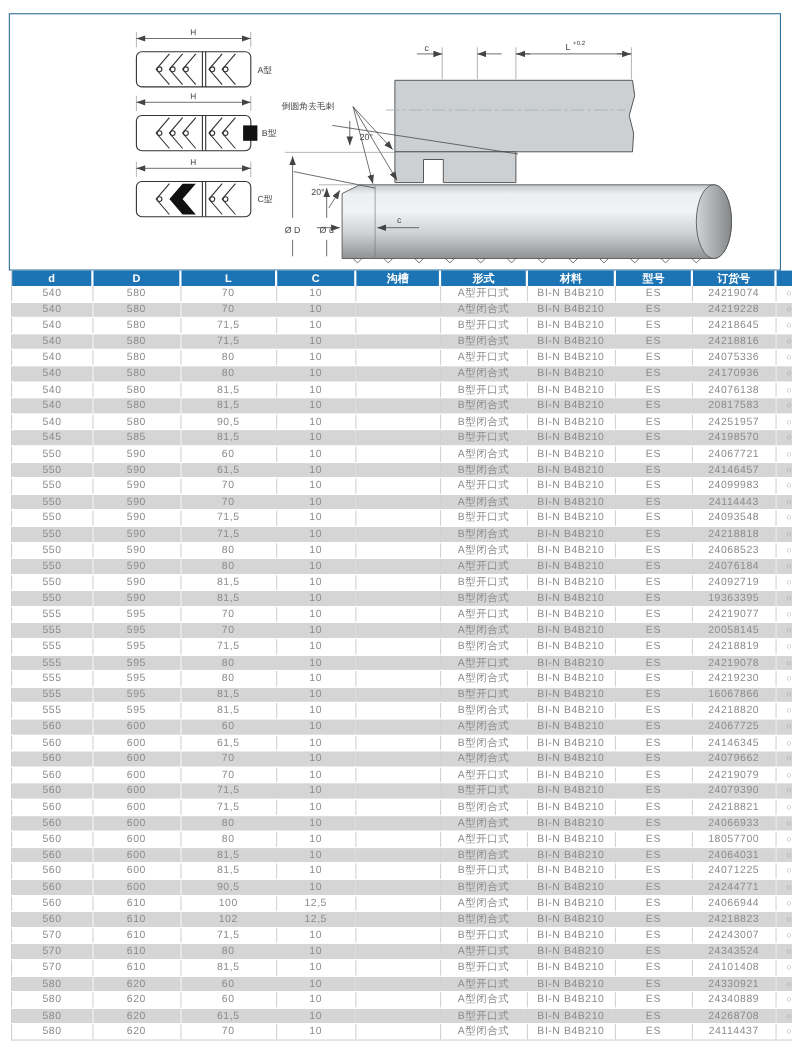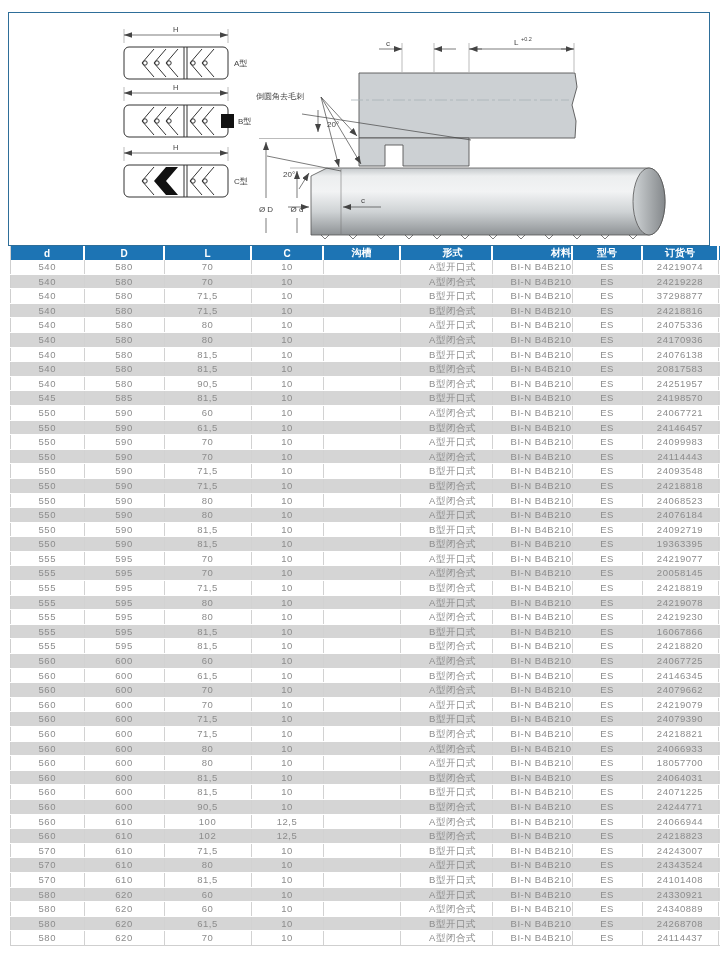--- a/index.html
+++ b/index.html
@@ -41,22 +41,22 @@
   tbody td:first-child{border-left:none;}
   tbody tr:nth-child(odd){background:#ffffff;}
   tbody tr:nth-child(even){background:#d5d5d5;}
   tbody tr:last-child td{border-bottom:1px solid #cfcfcf;}
   tbody td:nth-child(10){font-size:8px;letter-spacing:0;}
   th:nth-child(1),td:nth-child(1){width:72px;}
   th:nth-child(2),td:nth-child(2){width:78px;}
   th:nth-child(3),td:nth-child(3){width:85px;}
   th:nth-child(4),td:nth-child(4){width:70px;}
   th:nth-child(5),td:nth-child(5){width:75px;}
-  th:nth-child(6),td:nth-child(6){width:77px;padding-left:13px;}
-  th:nth-child(7),td:nth-child(7){width:78px;text-align:right;}
+  th:nth-child(6),td:nth-child(6){width:77px;}
+  th:nth-child(7),td:nth-child(7){width:78px;}
   th:nth-child(8),td:nth-child(8){width:68px;}
   th:nth-child(9),td:nth-child(9){width:74px;}
   th:nth-child(10),td:nth-child(10){width:23px;}
 </style>
 </head>
 <body>
 
 <div class="panel">
   <svg width="700" height="232" viewBox="0 0 700 232">
     <defs>
@@ -246,21 +246,21 @@
         </tr>
         <tr>
           <td>540</td>
           <td>580</td>
           <td>71,5</td>
           <td>10</td>
           <td></td>
           <td>B型开口式</td>
           <td>BI-N B4B210</td>
           <td>ES</td>
-          <td>37298877</td>
+          <td>24218645</td>
           <td>○</td>
         </tr>
         <tr>
           <td>540</td>
           <td>580</td>
           <td>71,5</td>
           <td>10</td>
           <td></td>
           <td>B型闭合式</td>
           <td>BI-N B4B210</td>

